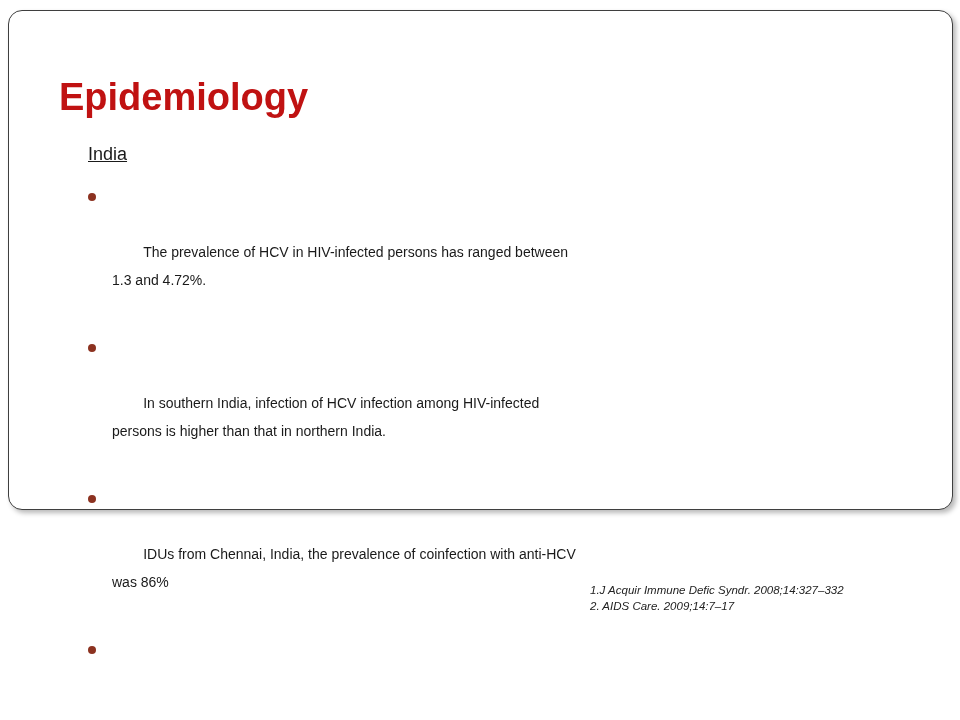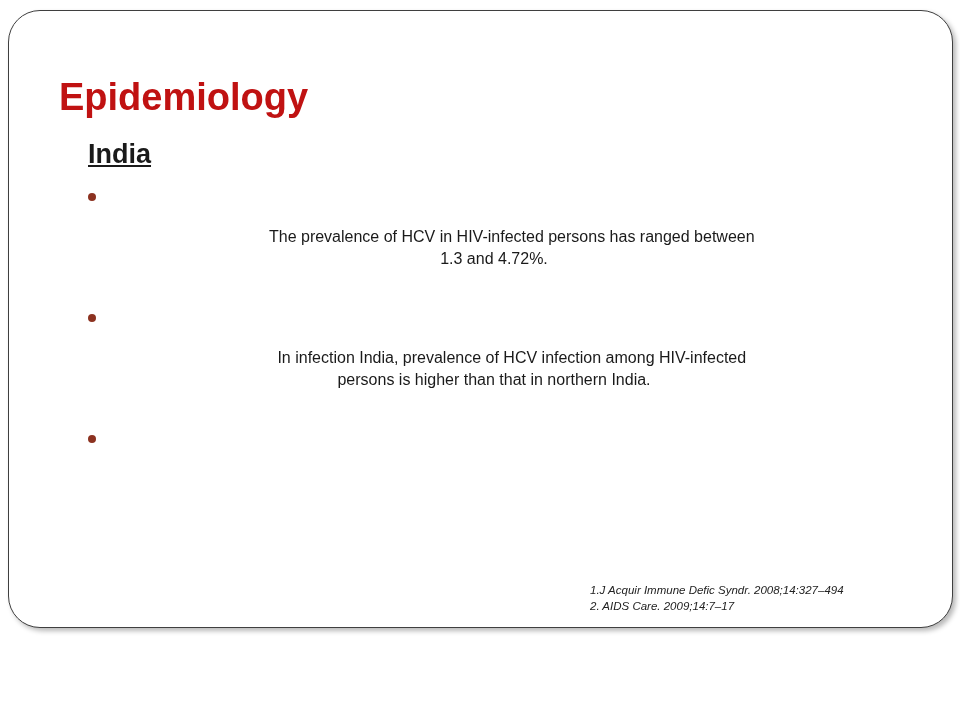--- a/index.html
+++ b/index.html
@@ -14,64 +14,63 @@
   .stage {
     position: relative;
     width: 960px;
     height: 720px;
   }
   .slide {
     position: absolute;
     left: 8px;
     top: 10px;
     width: 945px;
-    height: 618px;
+    height: 500px;
     box-sizing: border-box;
     background: #ffffff;
     border: 1.5px solid var(--border-color, #3f3f3f);
-    border-radius: 32px;
+    border-radius: 14px;
     box-shadow: 3px 3px 5px rgba(0,0,0,0.28);
   }
   .slide-title {
     position: absolute;
     left: 50px;
     top: 64px;
     font-size: 38px;
     line-height: 44px;
     font-weight: bold;
     color: var(--title-color, #C01212);
   }
   .subtitle {
     position: absolute;
     left: 79px;
     top: 131px;
-    font-size: 27px;
+    font-size: 18px;
     line-height: 24px;
-    font-weight: bold;
+    font-weight: normal;
     color: var(--text-color, #1a1a1a);
     text-decoration: underline;
   }
   ul.bullets {
     position: absolute;
     left: 77px;
     top: 171px;
     width: 790px;
     margin: 0;
     padding: 0;
     list-style: none;
   }
   ul.bullets li {
     position: relative;
     padding-left: 26px;
     margin-bottom: 11px;
-    font-size: 16px;
-    line-height: 22px;
+    font-size: 14px;
+    line-height: 28px;
     color: var(--text-color, #1a1a1a);
     white-space: pre-wrap;
-    text-align: center;
   }
   .bullet-marker {
     position: absolute;
     left: 2px;
     top: 11px;
     width: 8px;
     height: 8px;
     border-radius: 50%;
     background: var(--marker-color, #8C3220);
   }
@@ -99,28 +98,33 @@
     <div class="subtitle">India</div>
 
     <ul class="bullets">
       <li>
         <span class="bullet-marker"></span>
         <span>The prevalence of HCV in HIV-infected persons has ranged between
 1.3 and 4.72%.</span>
       </li>
       <li>
         <span class="bullet-marker"></span>
-        <span>In infection India, prevalence of HCV infection among HIV-infected
+        <span>In southern India, infection of HCV infection among HIV-infected
 persons is higher than that in northern India.</span>
+      </li>
+      <li>
+        <span class="bullet-marker"></span>
+        <span>IDUs from Chennai, India, the prevalence of coinfection with anti-HCV
+was 86%</span>
       </li>
       <li>
         <span class="bullet-marker"></span>
         
       </li>
     </ul>
 
     <div class="references">
-      <div class="ref-line">1.J Acquir Immune Defic Syndr. 2008;14:327–494</div>
+      <div class="ref-line">1.J Acquir Immune Defic Syndr. 2008;14:327–332</div>
       <div class="ref-line">2. AIDS Care. 2009;14:7–17</div>
     </div>
 
   </div>
 </div>
 
 </body></html>

